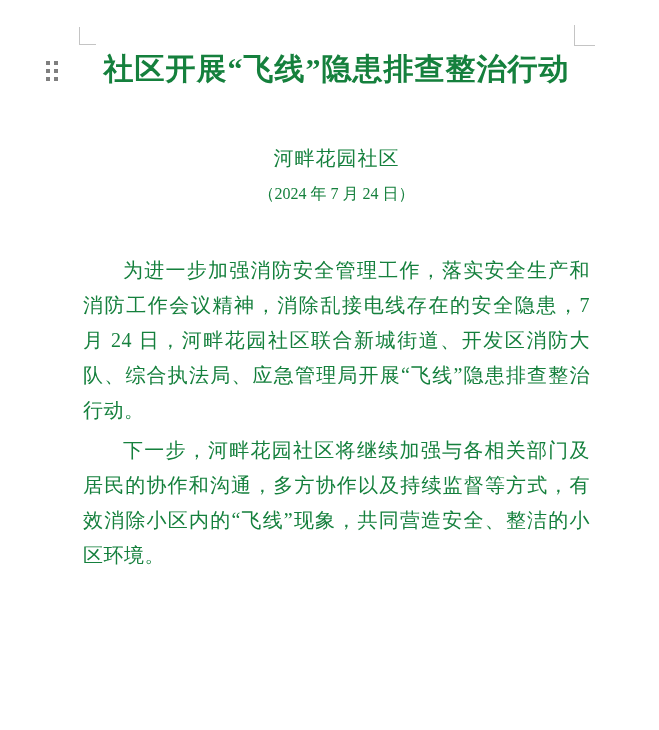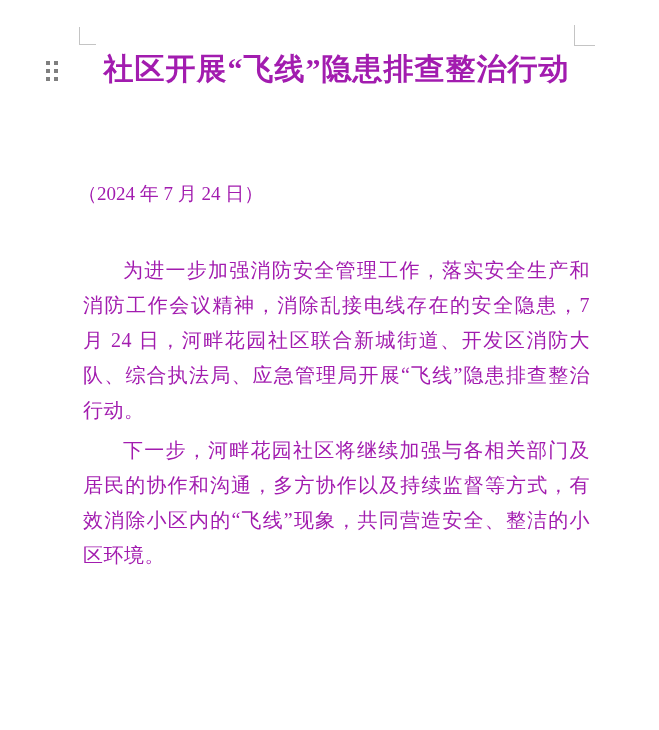--- a/index.html
+++ b/index.html
@@ -3,21 +3,21 @@
 <meta charset="utf-8">
 <style>
   html, body { margin: 0; padding: 0; background: #ffffff; }
   .page {
     position: relative;
     width: 659px;
     height: 730px;
     background: #ffffff;
     overflow: hidden;
     font-family: "Liberation Serif", serif;
-    color: #a21caf;
+    color: #15803d;
   }
 
   
   .crop-mark {
     position: absolute;
     border-left: 1px solid #c4c4c4;
     border-bottom: 1px solid #c4c4c4;
   }
   .crop-mark.tl { left: 79px;  top: 27px; width: 16px; height: 17px; }
   .crop-mark.tr { left: 574px; top: 25px; width: 20px; height: 20px; }
@@ -56,22 +56,22 @@
     left: 78px; top: 145px; width: 517px;
     text-align: center;
     font-size: 20px;
     line-height: 26px;
     letter-spacing: 1px;
   }
 
   .doc-date {
     position: absolute;
     left: 78px; top: 181px; width: 517px;
-    text-align: left;
-    font-size: 19px;
+    text-align: center;
+    font-size: 16px;
     line-height: 26px;
   }
 
   .doc-body {
     position: absolute;
     left: 78px; top: 248px; width: 517px;
     font-size: 20px;
     line-height: 35px;
     letter-spacing: 0.5px;
     text-align: justify;
@@ -94,20 +94,21 @@
     <i></i>
       <i></i>
     <i></i>
       <i></i>
     <i></i>
       <i></i>
   </span>
 
   <h1 class="doc-title">社区开展“飞线”隐患排查整治行动</h1>
 
+  <div class="doc-subtitle">河畔花园社区</div>
 
   <div class="doc-date">（2024 年 7 月 24 日）</div>
 
   <div class="doc-body">
     <p>为进一步加强消防安全管理工作，落实安全生产和消防工作会议精神，消除乱接电线存在的安全隐患，7 月 24 日，河畔花园社区联合新城街道、开发区消防大队、综合执法局、应急管理局开展“飞线”隐患排查整治行动。</p>
     <p>下一步，河畔花园社区将继续加强与各相关部门及居民的协作和沟通，多方协作以及持续监督等方式，有效消除小区内的“飞线”现象，共同营造安全、整洁的小区环境。</p>
   </div>
 
 </div>
 

